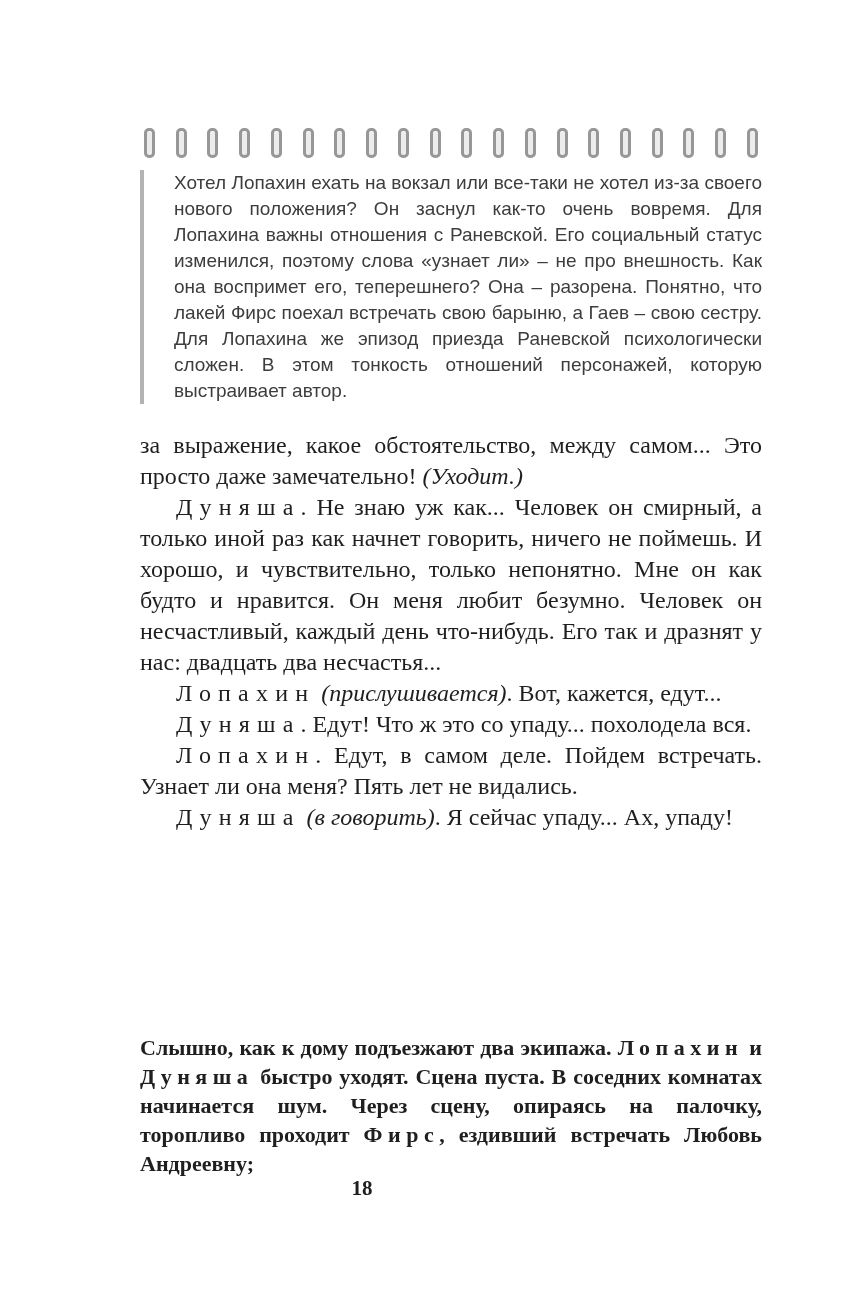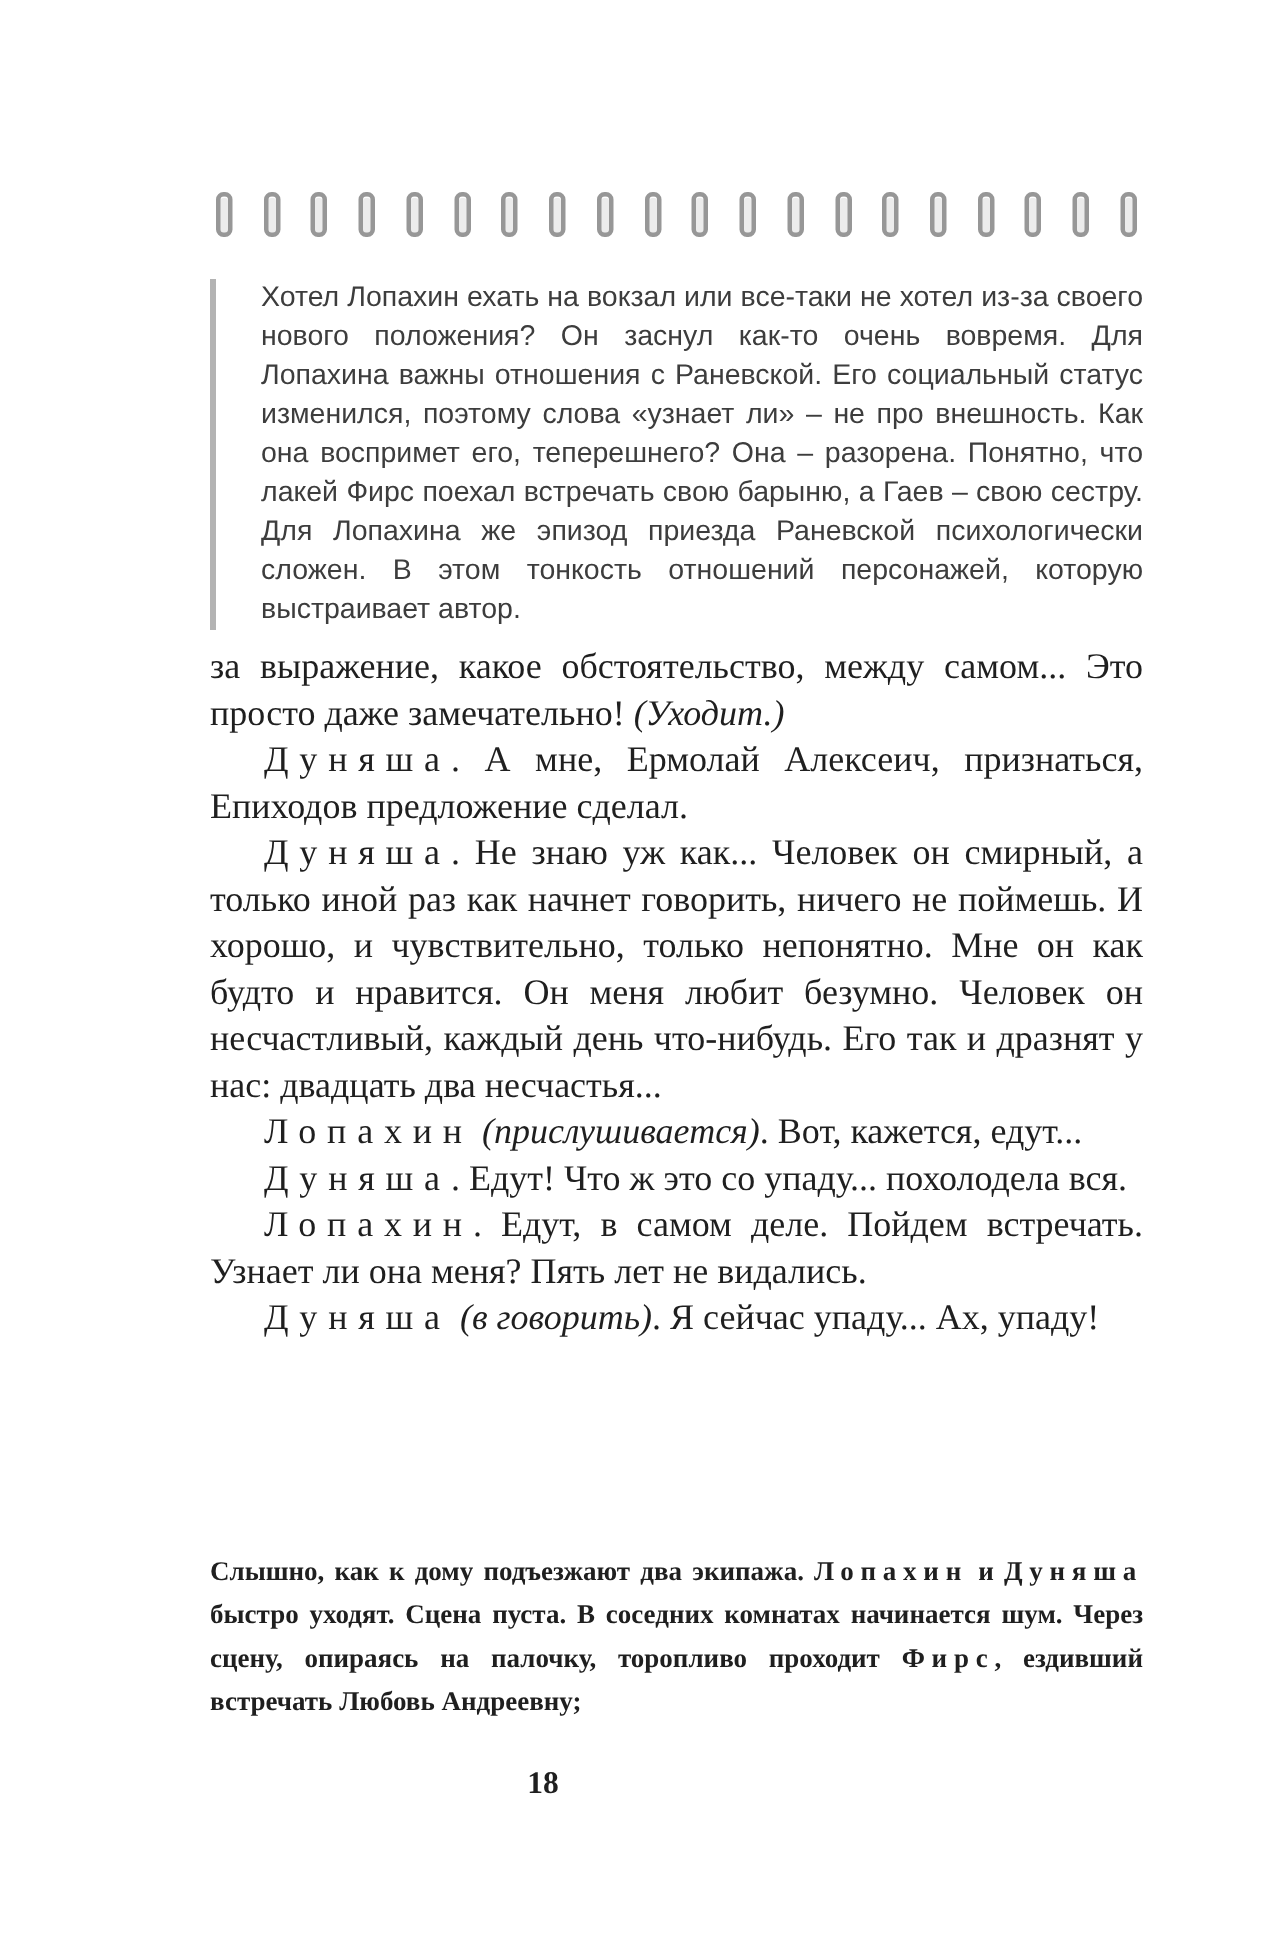--- a/index.html
+++ b/index.html
@@ -19,21 +19,21 @@
     display: flex; justify-content: space-between;
     height: 32px; padding: 0 4px;
   }
   .ring {
     width: 11px; height: 30px;
     border: 3px solid #979797;
     border-radius: 5px;
     background: #ececec;
     box-shadow: inset 0 1px 0 #ffffff;
   }
-  .note-body { display: flex; margin-top: 26px; }
+  .note-body { display: flex; margin-top: 10px; }
   .note-bar { flex: none; width: 4px; background: #b3b3b3; margin-right: 30px; }
   .note-text {
     font-family: "Liberation Sans", "DejaVu Sans", sans-serif;
     font-size: 19px; line-height: 26px;
     color: #3d3d3d;
     text-align: justify;
   }
 
   
   .body-text {
@@ -43,21 +43,21 @@
     color: #1f1f1f;
   }
   .para { text-indent: 36px; }
   .para.noindent { text-indent: 0; }
   .nm { letter-spacing: 0.3em; }
   .sd { font-style: italic; }
 
   
   .stage {
     position: absolute; left: 140px; top: 1033px; width: 622px;
-    font-size: 18px; line-height: 29px;
+    font-size: 22px; line-height: 29px;
     font-weight: 700;
     text-align: justify;
     color: #1f1f1f;
   }
   .stage .nm { letter-spacing: 0.25em; }
 
   
   .page-number {
     position: absolute; left: 0; top: 1176px; width: 724px;
     text-align: center;
@@ -95,21 +95,20 @@
       </div>
     <div class="note-body">
       <div class="note-bar"></div>
       <p class="note-text">Хотел Лопахин ехать на вокзал или все-таки не хотел из-за своего нового положения? Он заснул как-то очень вовремя. Для Лопахина важны отношения с Раневской. Его социальный статус изменился, поэтому слова «узнает ли» – не про внешность. Как она воспримет его, теперешнего? Она – разорена. Понятно, что лакей Фирс поехал встречать свою барыню, а Гаев – свою сестру. Для Лопахина же эпизод приезда Раневской психологически сложен. В этом тонкость отношений персонажей, которую выстраивает автор.</p>
     </div>
   </div>
 
   <div class="body-text">
     <p class="para noindent"><span>за выражение, какое обстоятельство, между самом... Это просто даже замечательно! </span><i class="sd">(Уходит.)</i></p>
 
-    <p class="para"><span class="nm">Дуняша</span><span>. А мне, Ермолай Алексеич, признаться, Епиходов предложение сделал.</span></p>
 
 
     <p class="para"><span class="nm">Дуняша</span><span>. Не знаю уж как... Человек он смирный, а только иной раз как начнет говорить, ничего не поймешь. И хорошо, и чувствительно, только непонятно. Мне он как будто и нравится. Он меня любит безумно. Человек он несчастливый, каждый день что-нибудь. Его так и дразнят у нас: двадцать два несчастья...</span></p>
 
     <p class="para"><span class="nm">Лопахин</span><i class="sd"> (прислушивается)</i><span>. Вот, кажется, едут...</span></p>
 
     <p class="para"><span class="nm">Дуняша</span><span>. Едут! Что ж это со упаду... похолодела вся.</span></p>
 
     <p class="para"><span class="nm">Лопахин</span><span>. Едут, в самом деле. Пойдем встречать. Узнает ли она меня? Пять лет не видались.</span></p>
 

